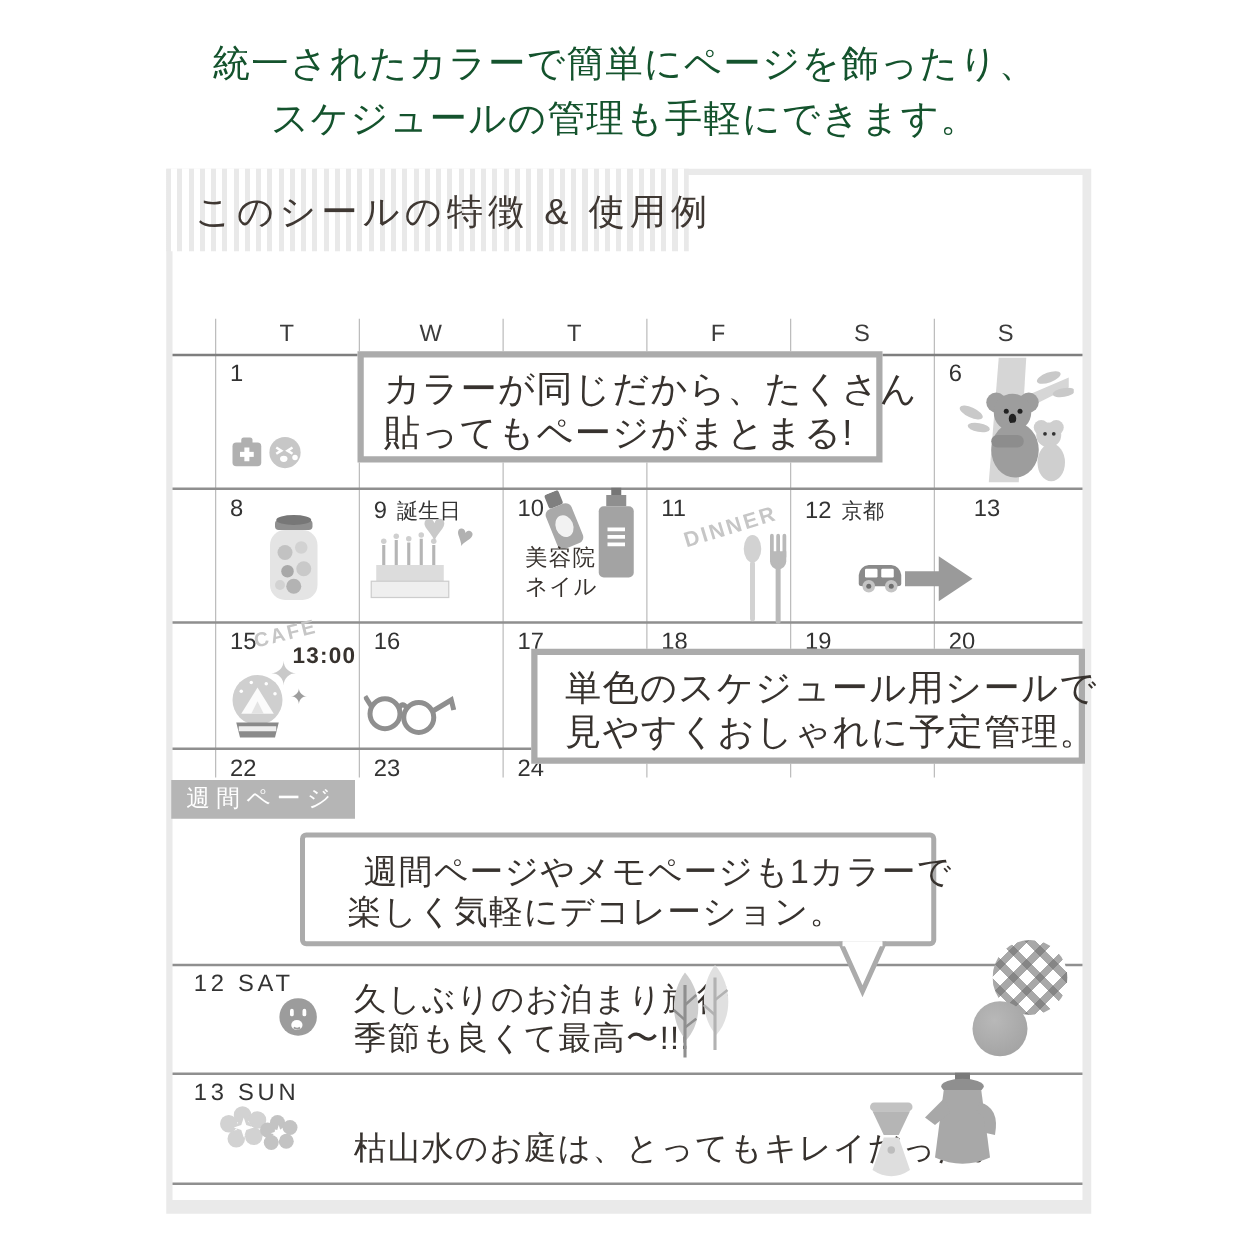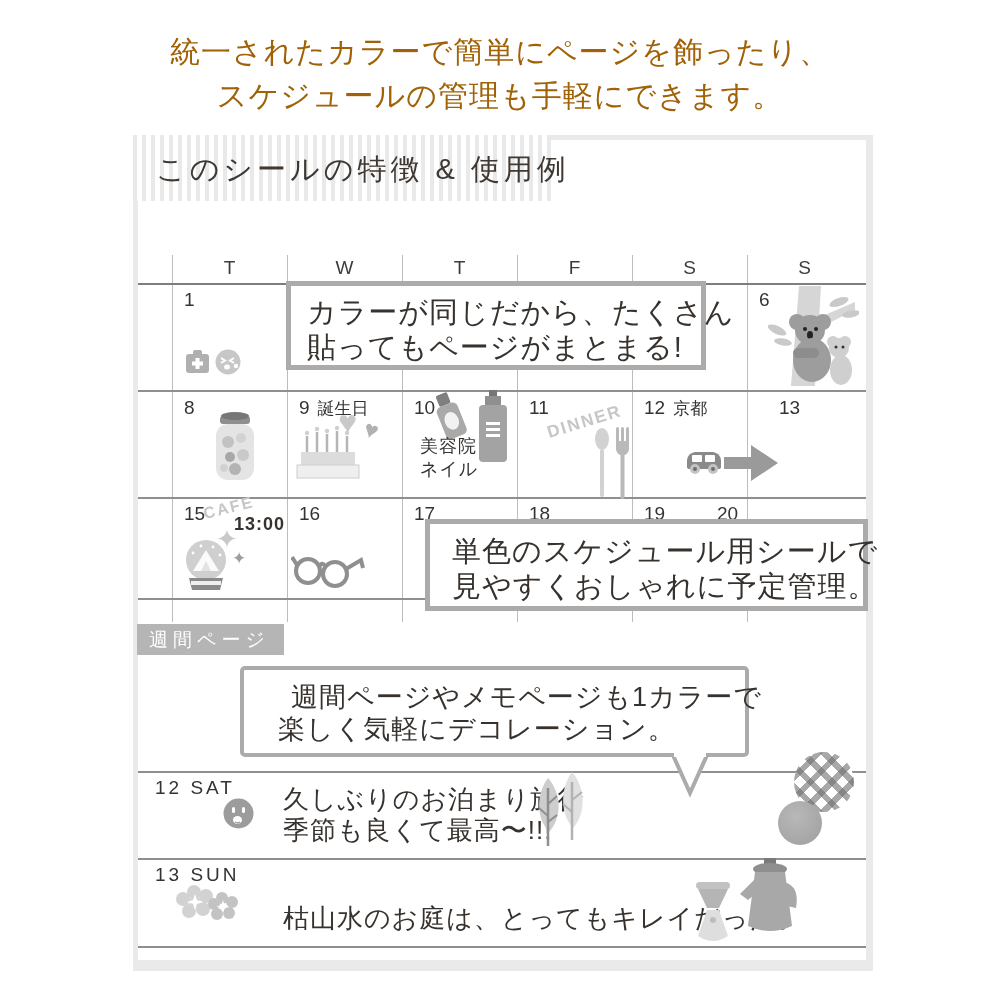--- a/index.html
+++ b/index.html
@@ -1,20 +1,20 @@
 <!DOCTYPE html>
 <html><head>
 <meta charset="utf-8">
 <style>
   html,body{margin:0;padding:0;background:#fff;}
   #stage{position:relative;width:1000px;height:1000px;background:#fff;overflow:hidden;
          font-family:"Liberation Sans","DejaVu Sans",sans-serif;color:#35302d;}
   .abs{position:absolute;}
   .intro{left:0;top:30px;width:1000px;text-align:center;font-size:30px;line-height:44px;
-         color:#a16207;letter-spacing:1px;}
+         color:#14532d;letter-spacing:1px;}
   .panel{left:133px;top:135px;width:740px;height:836px;box-sizing:border-box;background:#fff;
          border:5px solid #eaeaea;border-bottom-width:11px;border-right-width:7px;}
   .stripes{left:133px;top:135px;width:418px;height:66px;
            background:repeating-linear-gradient(90deg,#e9e9e9 0 4px,#ffffff 4px 9px);}
   .panel-title{left:156px;top:150px;font-size:29px;letter-spacing:4px;color:#3f3833;}
   .badge{width:147px;height:31px;background:#b5b5b5;color:#fff;font-size:19px;
          letter-spacing:5px;line-height:31px;padding-left:12px;box-sizing:border-box;}
   .vline{width:1px;background:#bdbdbd;top:255px;height:367px;}
   .hline{height:2px;background:#8f8f8f;left:138px;width:728px;}
   .dayhead{top:257px;width:115px;text-align:center;font-size:19px;color:#3c3c3c;}
@@ -205,21 +205,21 @@
     <svg width="56" height="40">
         <polygon points="0,14 27,14 27,2 54,20 27,38 27,26 0,26" fill="#9a9a9a"></polygon>
       </svg>
   </span>
 
   <div class="abs date" style="left:184px;top:503px;">15</div>
   <div class="abs date" style="left:299px;top:503px;">16</div>
   <div class="abs date" style="left:414px;top:503px;">17</div>
   <div class="abs date" style="left:529px;top:503px;">18</div>
   <div class="abs date" style="left:644px;top:503px;">19</div>
-  <div class="abs date" style="left:717px;top:503px;">20</div>
+  <div class="abs date" style="left:759px;top:503px;">20</div>
 
   <div class="abs ghost" style="left:203px;top:499px;font-size:16px;transform:rotate(-14deg);">CAFE</div>
   <div class="abs hand" style="left:234px;top:514px;font-size:18px;font-weight:700;">13:00</div>
   <span class="abs" style="left:181px;top:537px;">
     <svg width="52" height="54">
         <circle cx="25" cy="23" r="20" fill="#cfcfcf"></circle>
         <path d="M12 34 L25 13 L38 34 Z" fill="#fff" opacity=".9"></path>
         <path d="M20 34 L25 24 L30 34 Z" fill="#e3e3e3"></path>
         <circle cx="12" cy="16" r="1.4" fill="#fff"></circle>
         <circle cx="20" cy="9" r="1.4" fill="#fff"></circle>
@@ -237,20 +237,25 @@
         <g fill="none" stroke="#8f8f8f" stroke-width="4">
           <circle cx="17" cy="30" r="12"></circle>
           <circle cx="44" cy="33" r="12"></circle>
           <path d="M28 26 Q31 20 34 25"></path>
           <path d="M6 24 L1 16"></path>
           <path d="M55 28 L70 19 L72 27"></path>
         </g>
       </svg>
   </span>
 
+  <div class="abs clip" style="left:133px;top:600px;width:733px;height:22px;">
+    <div class="abs date" style="left:51px;top:5px;">22</div>
+    <div class="abs date" style="left:166px;top:5px;">23</div>
+    <div class="abs date" style="left:281px;top:5px;">24</div>
+  </div>
 
   <div class="abs callout" style="left:286px;top:281px;width:420px;height:89px;">
     <div class="txt" style="margin:9px 0 0 16px;">カラーが同じだから、たくさん</div>
     <div class="txt" style="margin:0 0 0 16px;">貼ってもページがまとまる!</div>
   </div>
 
   <div class="abs callout" style="left:425px;top:519px;width:443px;height:92px;">
     <div class="txt" style="margin:10px 0 0 22px;">単色のスケジュール用シールで</div>
     <div class="txt" style="margin:0 0 0 22px;">見やすくおしゃれに予定管理。</div>
   </div>

